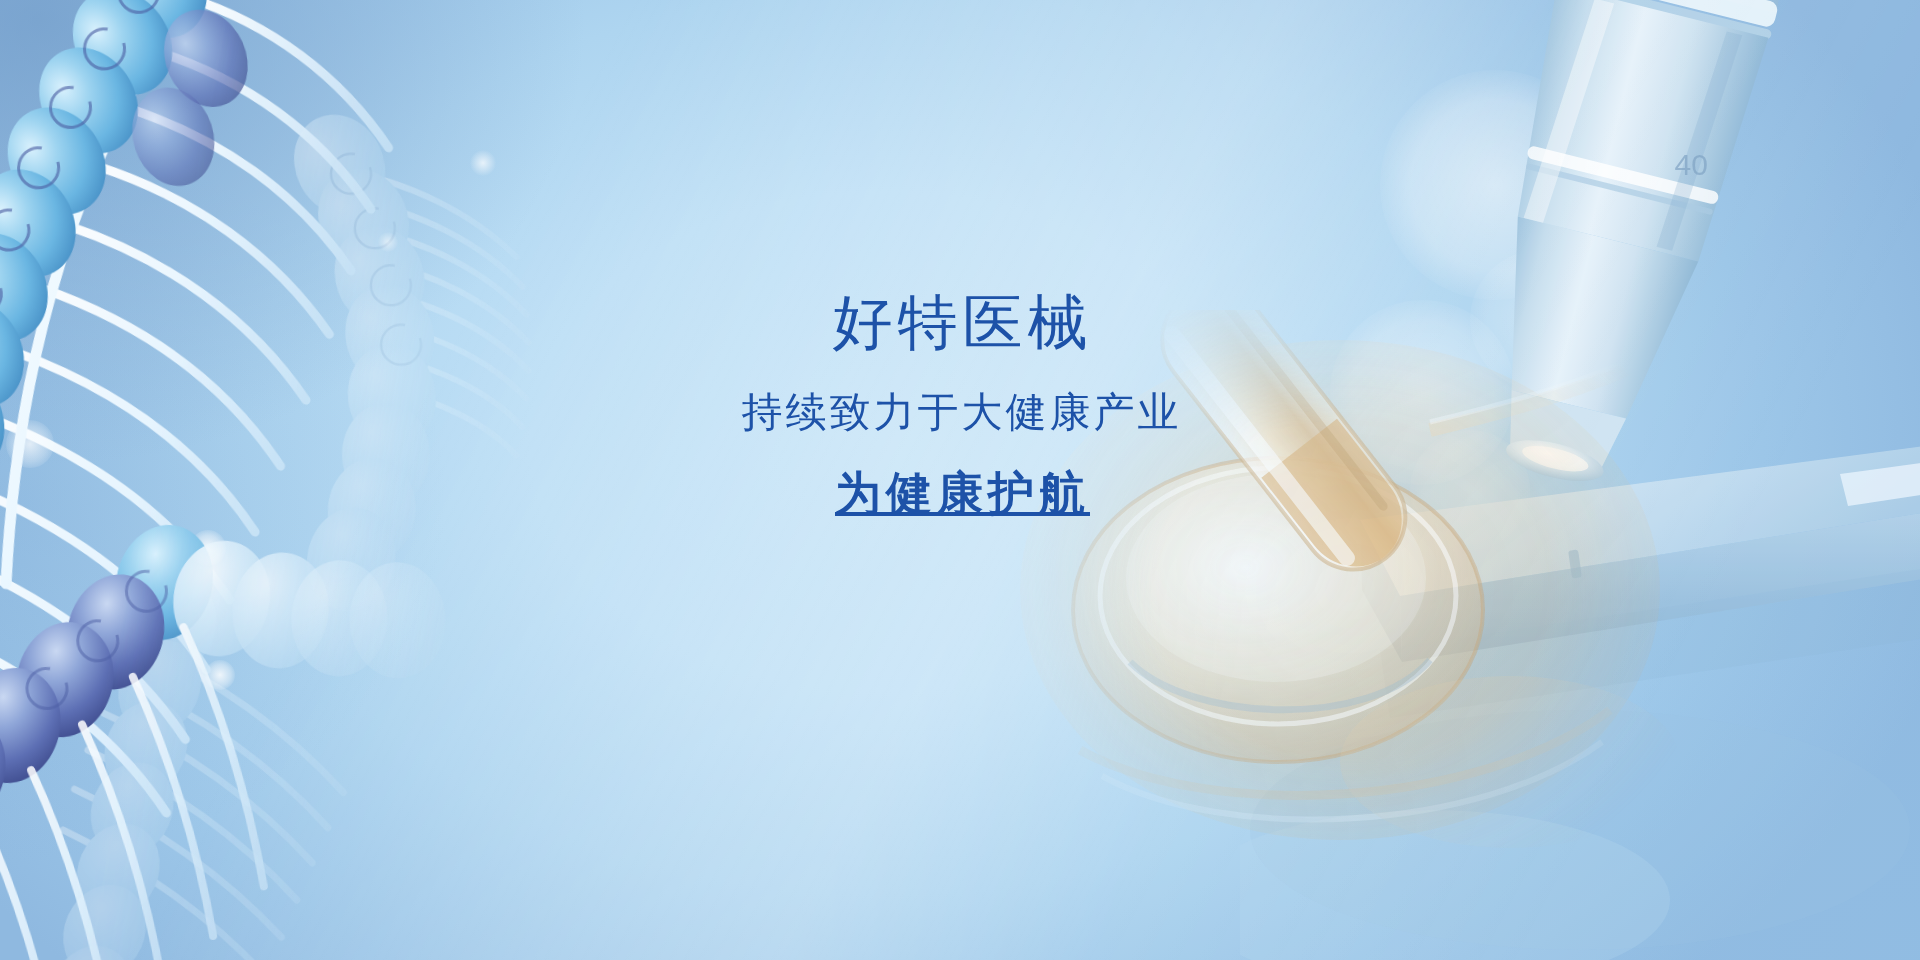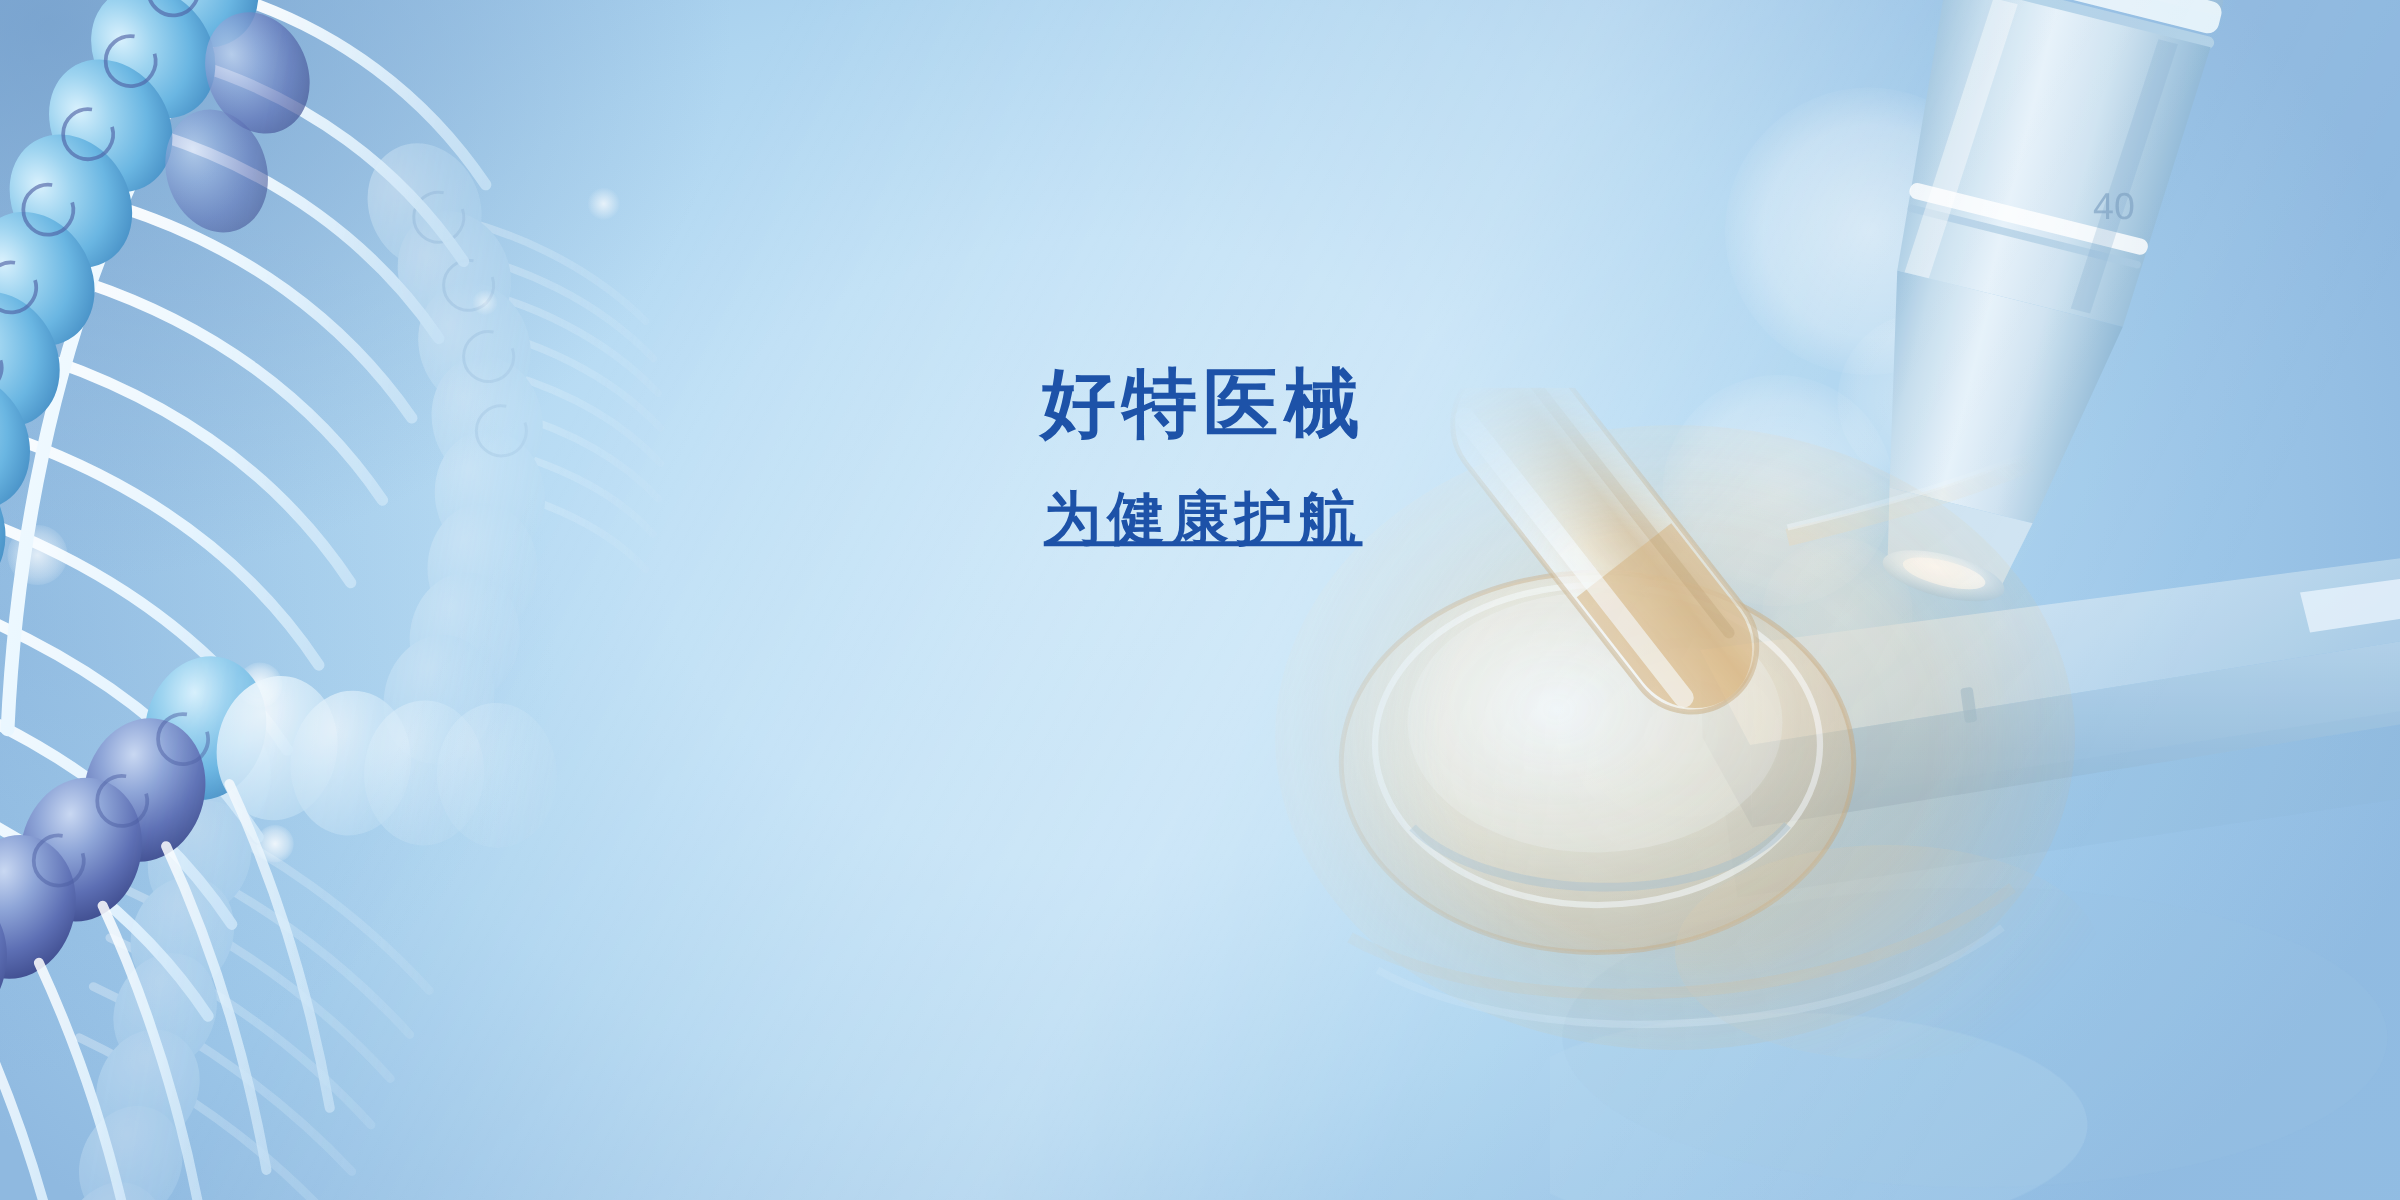--- a/index.html
+++ b/index.html
@@ -94,21 +94,21 @@
     position: absolute;
     left: 0; right: 0;
     top: 288px;
     display: flex;
     flex-direction: column;
     align-items: center;
     z-index: 40;
   }
   #hero-title {
     font-size: 60px;
-    font-weight: 700;
+    font-weight: 400;
     letter-spacing: 5px;
     line-height: 1.16;
     color: #1d52a8;
     text-indent: 5px;
   }
   #hero-sub {
     margin-top: 30px;
     font-size: 41px;
     font-weight: 400;
     letter-spacing: 3px;
@@ -425,16 +425,17 @@
 
       <path d="M420 120 C 520 96 590 74 660 40" fill="none" stroke="#ead5b0" stroke-width="14" opacity="0.45"></path>
       <path d="M420 112 C 520 88 590 66 660 32" fill="none" stroke="#ffffff" stroke-width="5" opacity="0.40"></path>
     </svg>
   </div>
 
   <div class="layer" id="bg-sheen"></div>
 
   <div id="hero-text">
     <div id="hero-title">好特医械</div>
+    <div id="hero-sub">持续致力于大健康产业</div>
     <div id="hero-slogan">为健康护航</div>
   </div>
 
 </div>
 
 </body></html>

